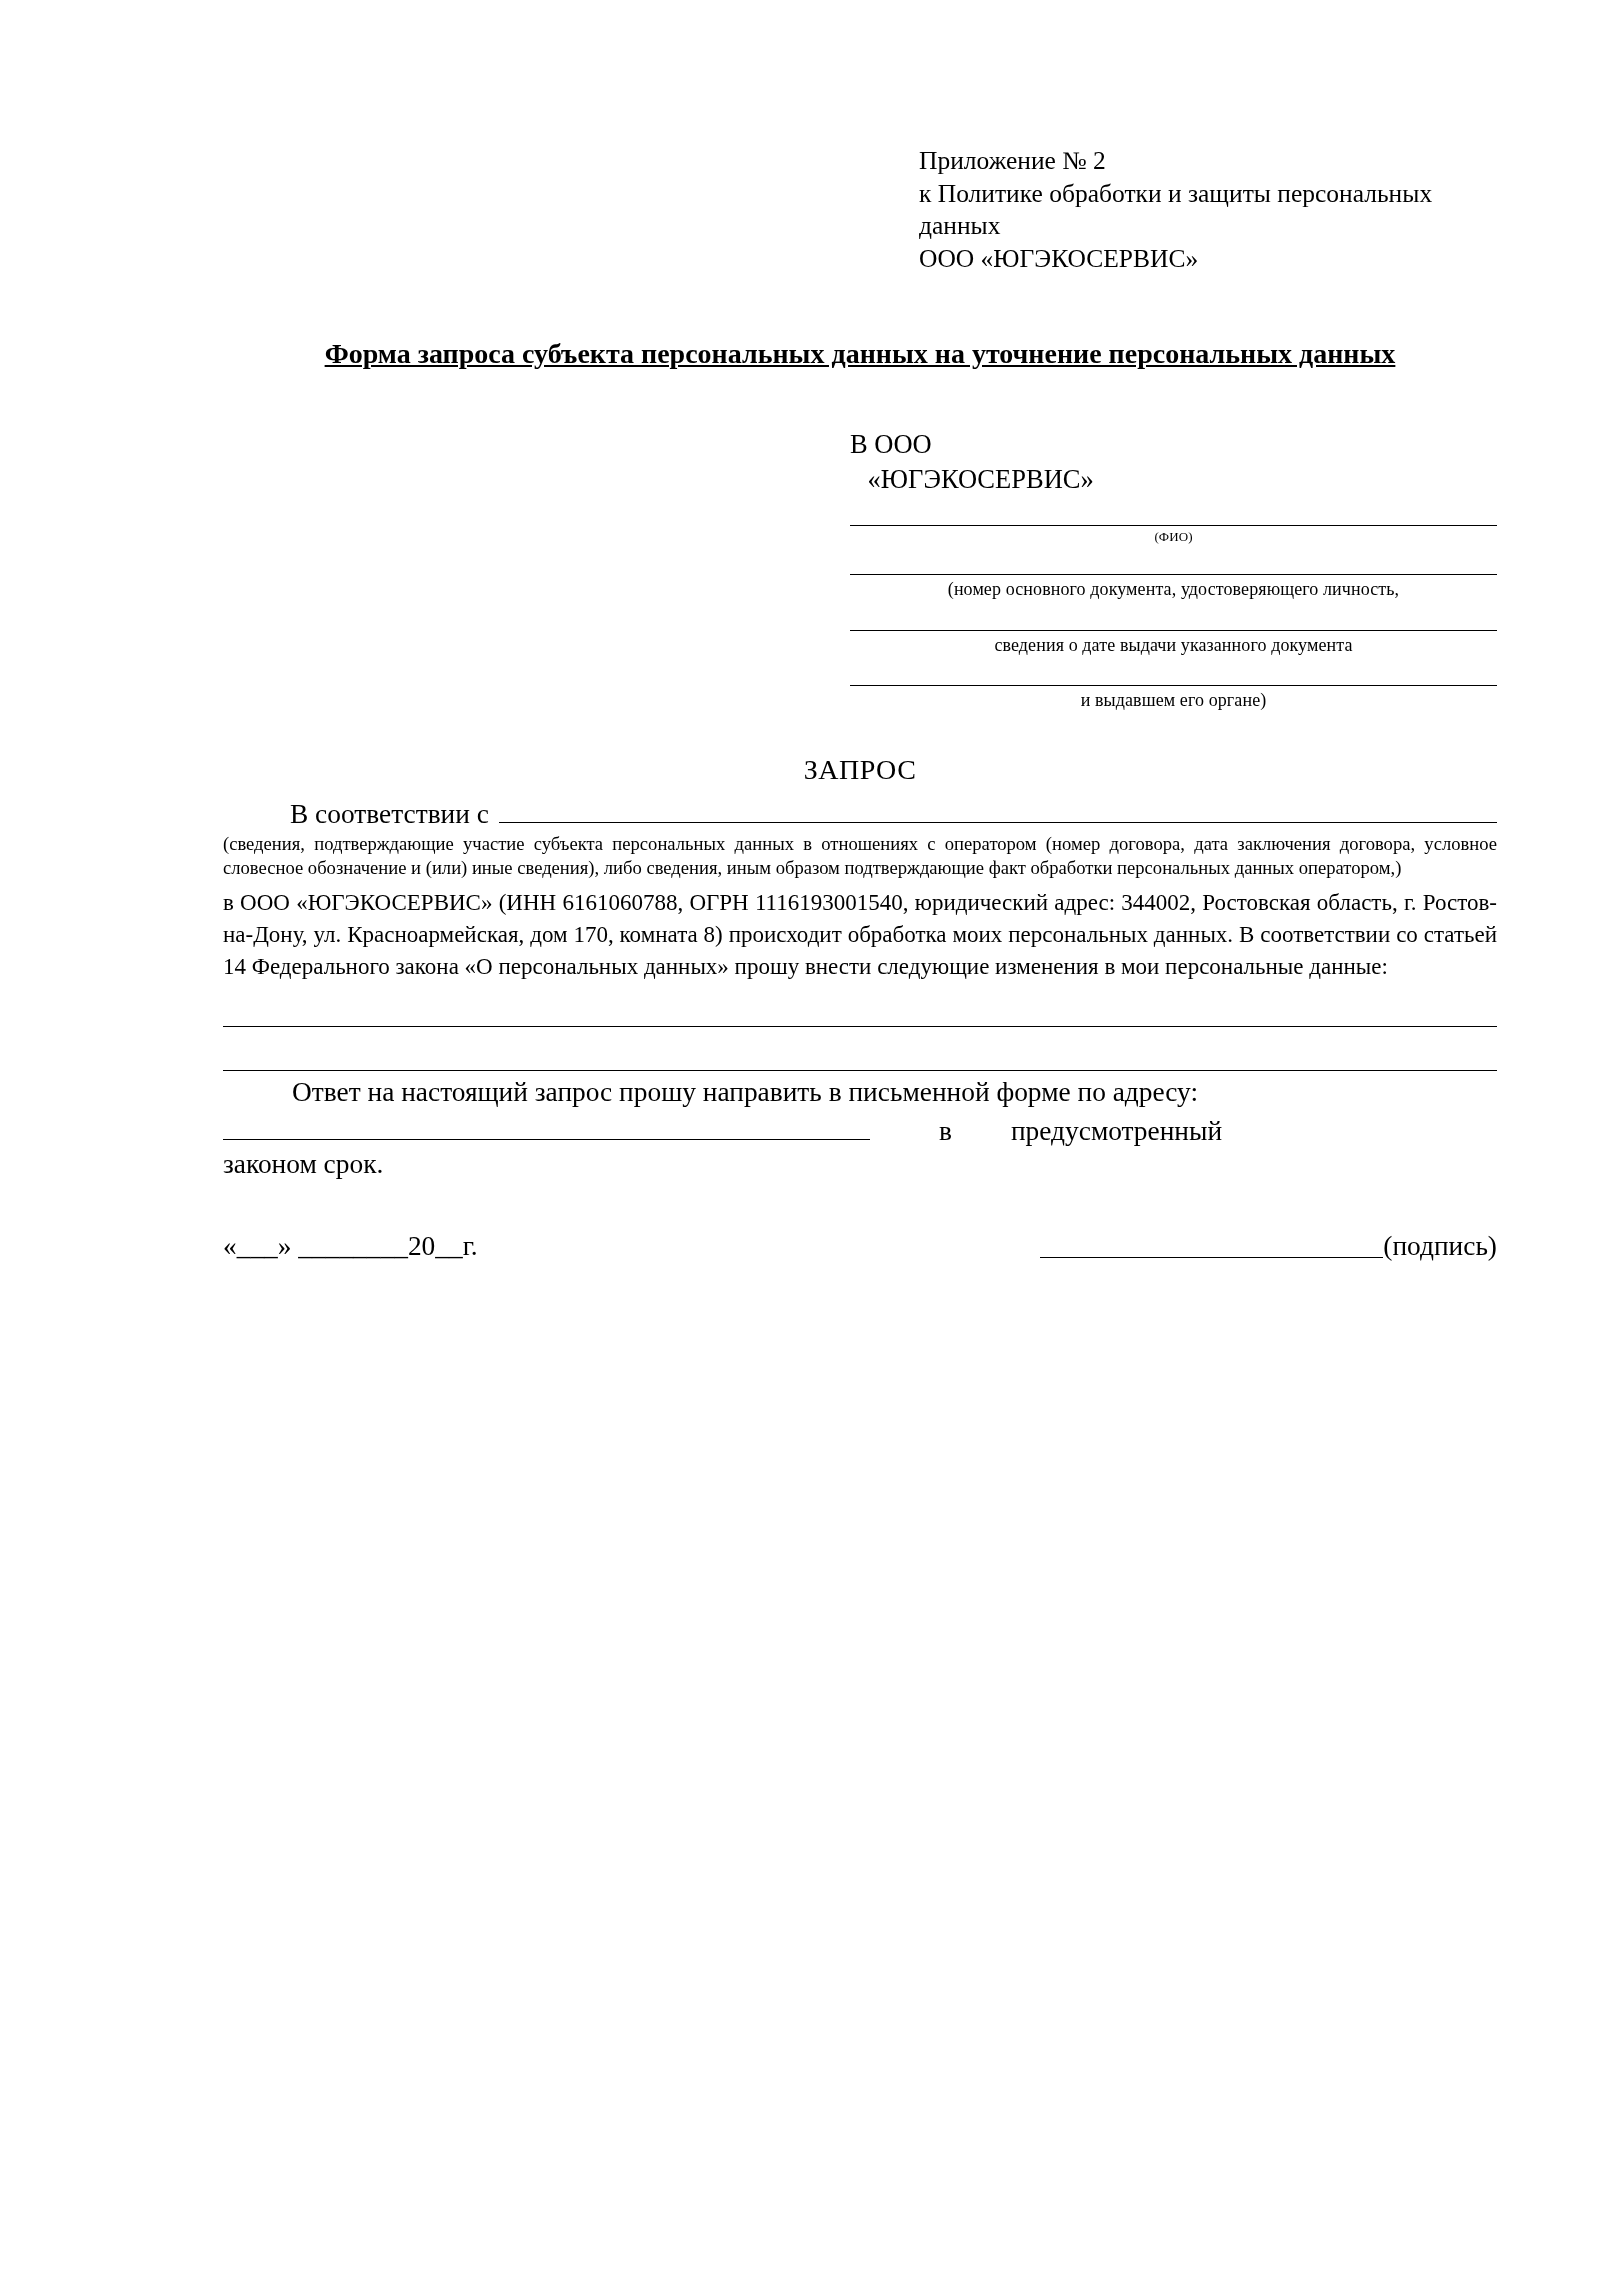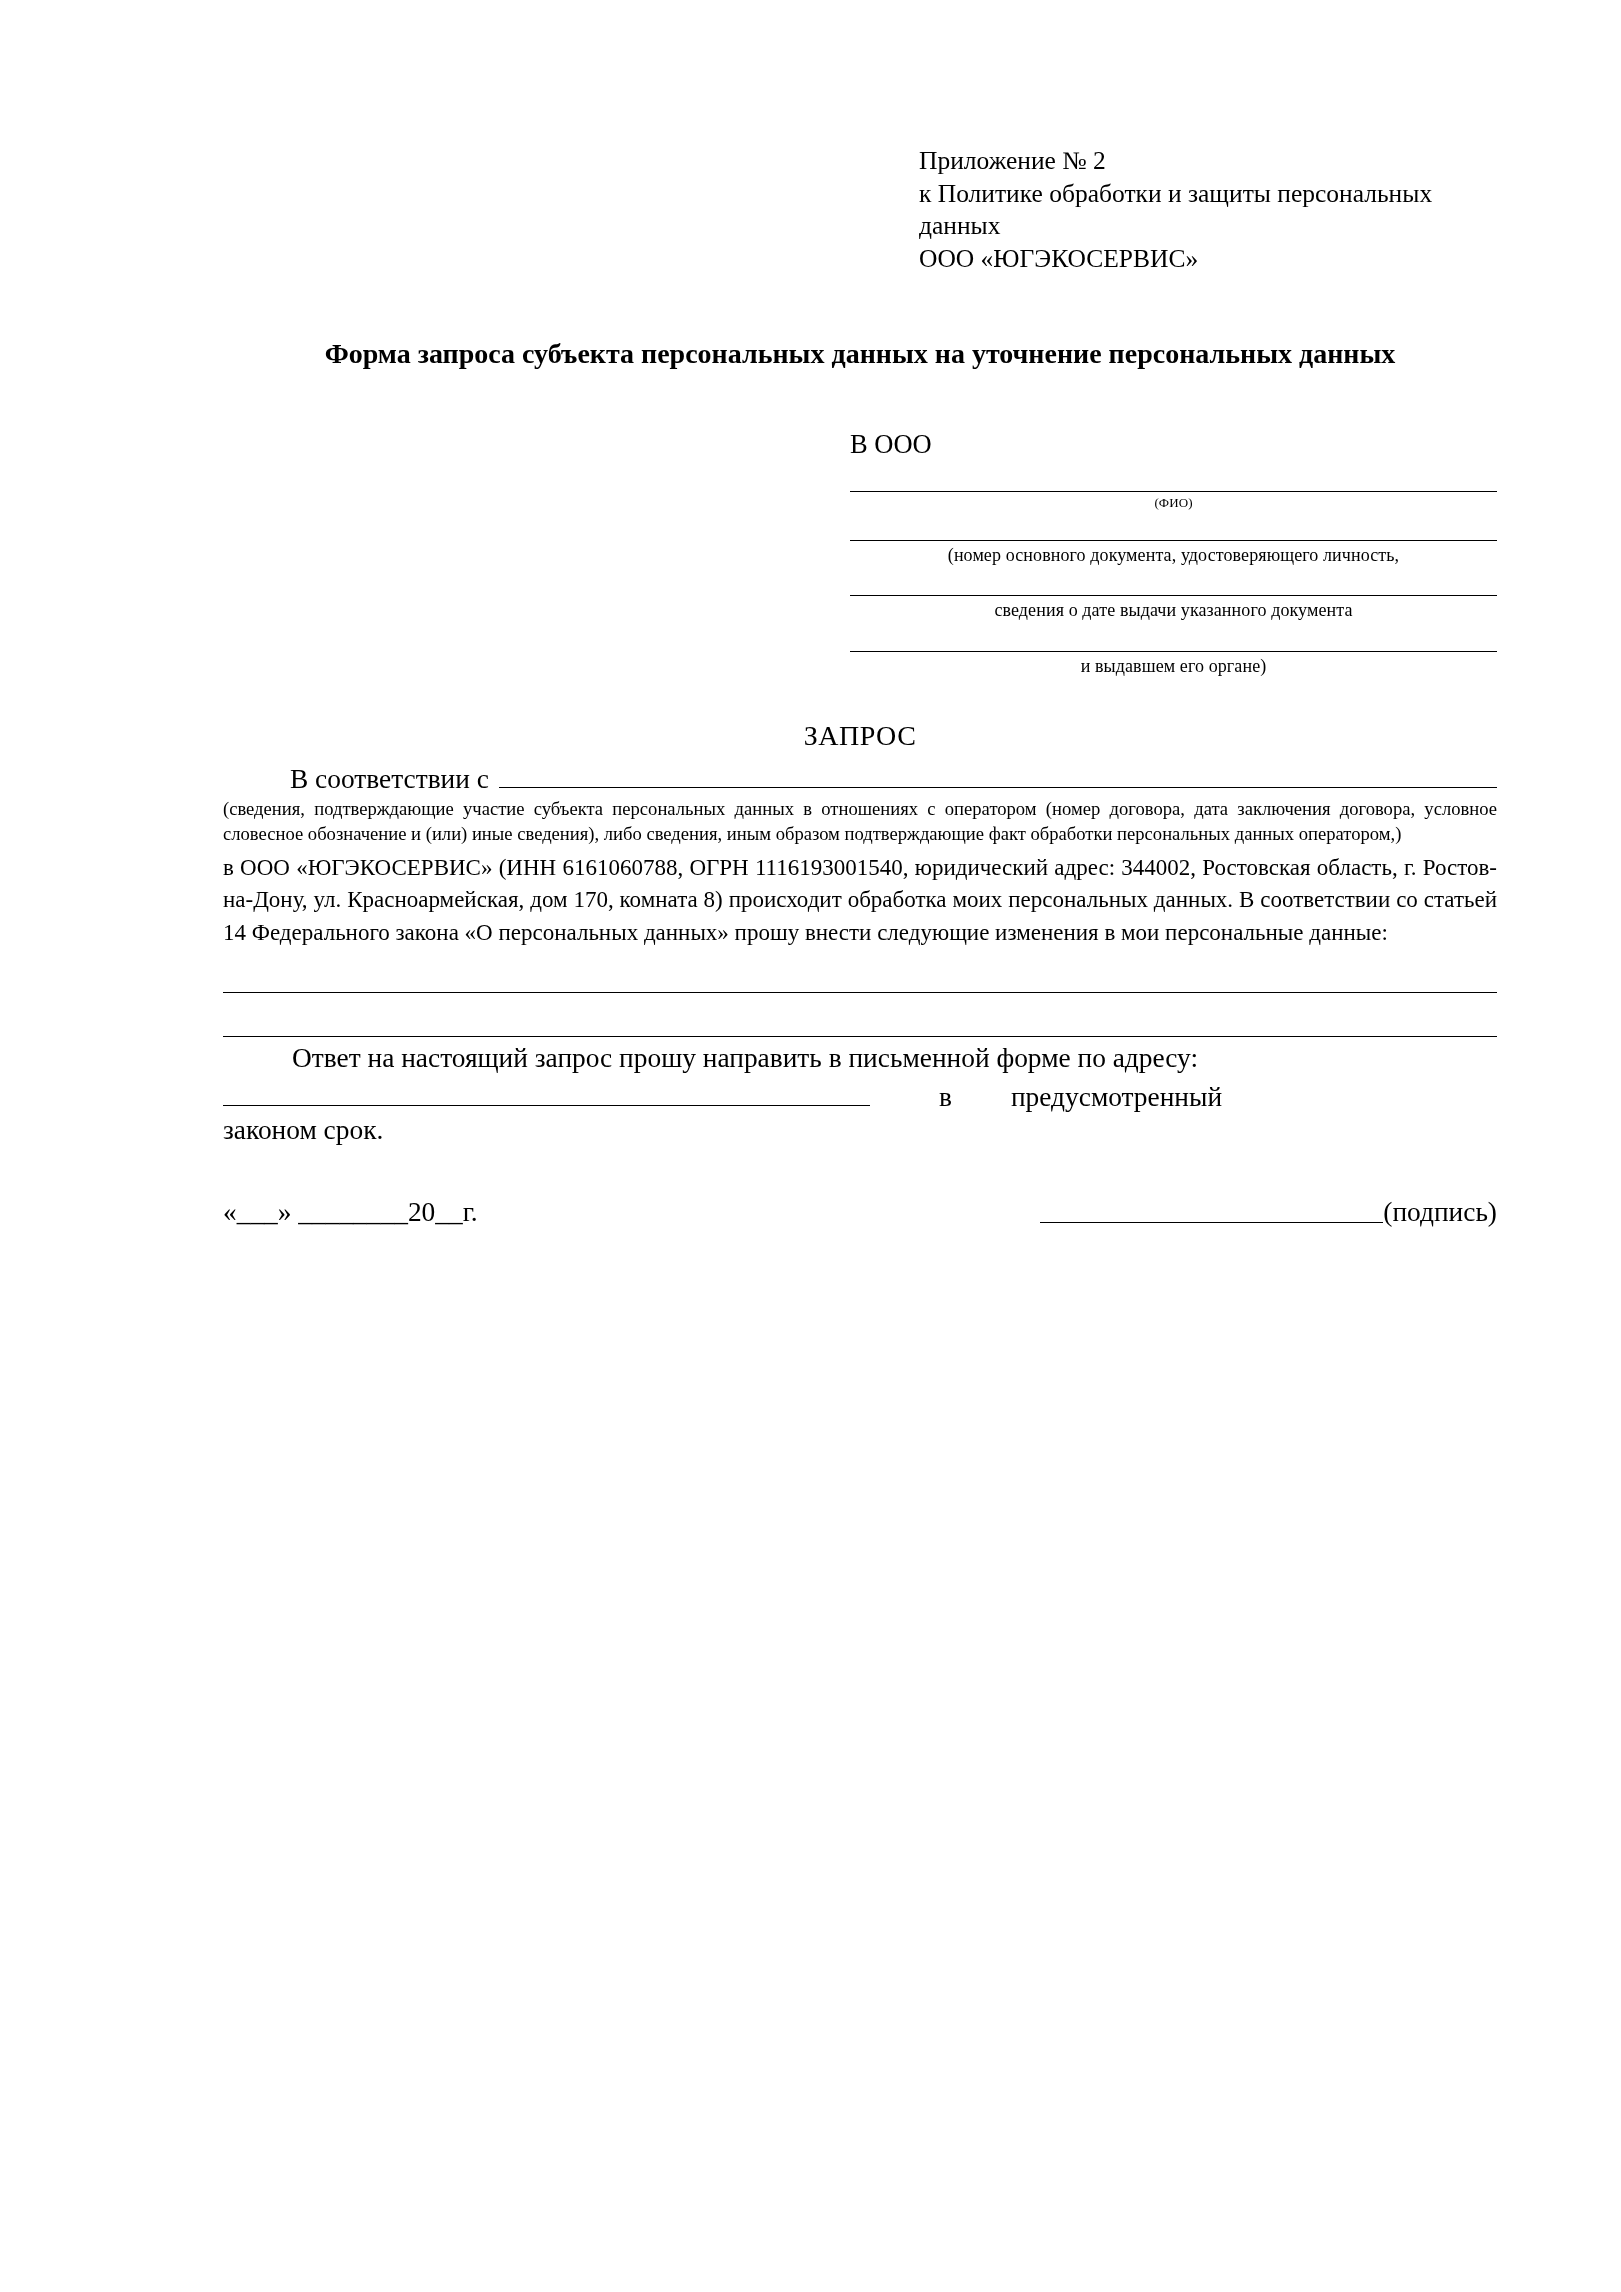--- a/index.html
+++ b/index.html
@@ -40,20 +40,21 @@
   .header-block div { white-space: pre-wrap; }
 
   
   .doc-title {
     margin-top: 59px;
     text-align: center;
     font-weight: bold;
     font-size: 28px;
     line-height: 1.35;
     padding: 0 69px;
+    text-decoration: underline;
   }
 
   
   .addressee {
     margin-top: 55px;
     margin-left: 627px;
     width: 647px;
     font-size: 26.5px;
     line-height: 1.3;
   }
@@ -165,20 +166,21 @@
     <div class="header-block">
       <div>Приложение № 2</div>
       <div>к Политике обработки и защиты персональных данных</div>
       <div>ООО «ЮГЭКОСЕРВИС»</div>
     </div>
 
     <div class="doc-title">Форма запроса субъекта персональных данных на уточнение персональных данных</div>
 
     <div class="addressee">
       <div class="line1">В ООО</div>
+      <div class="line2">«ЮГЭКОСЕРВИС»</div>
     </div>
 
     <div class="fill-row">
       <div class="fill-line"></div>
       <div class="fill-caption">(ФИО)</div>
     </div>
 
     <div class="fill-row">
       <div class="fill-line"></div>
       <div class="fill-caption small">(номер основного документа, удостоверяющего личность,</div>

